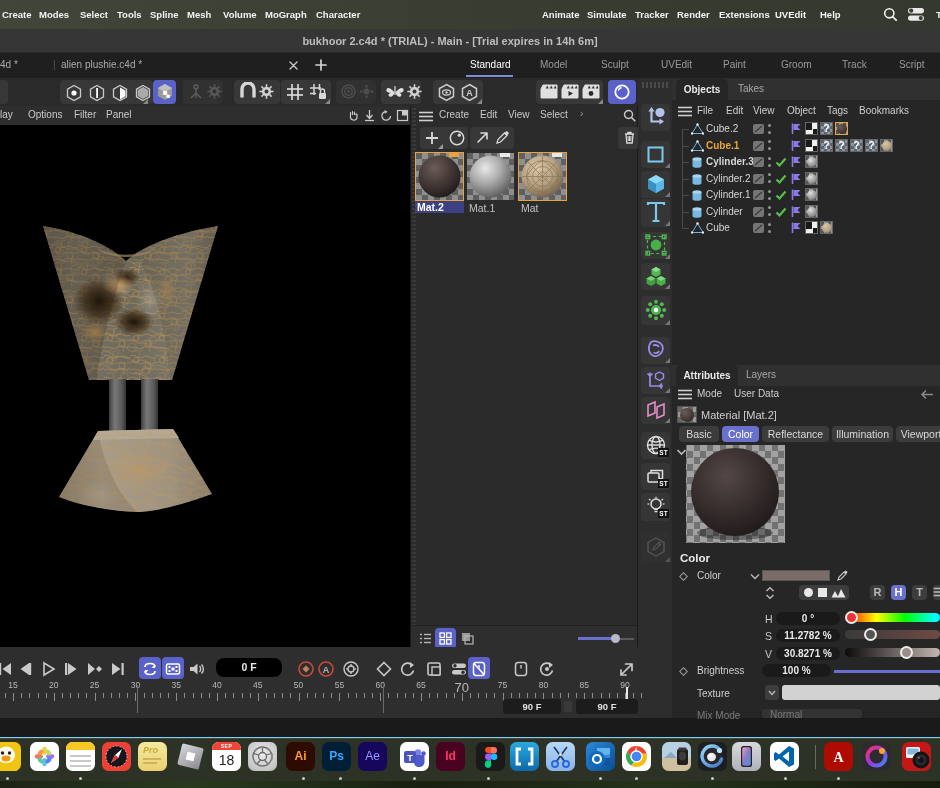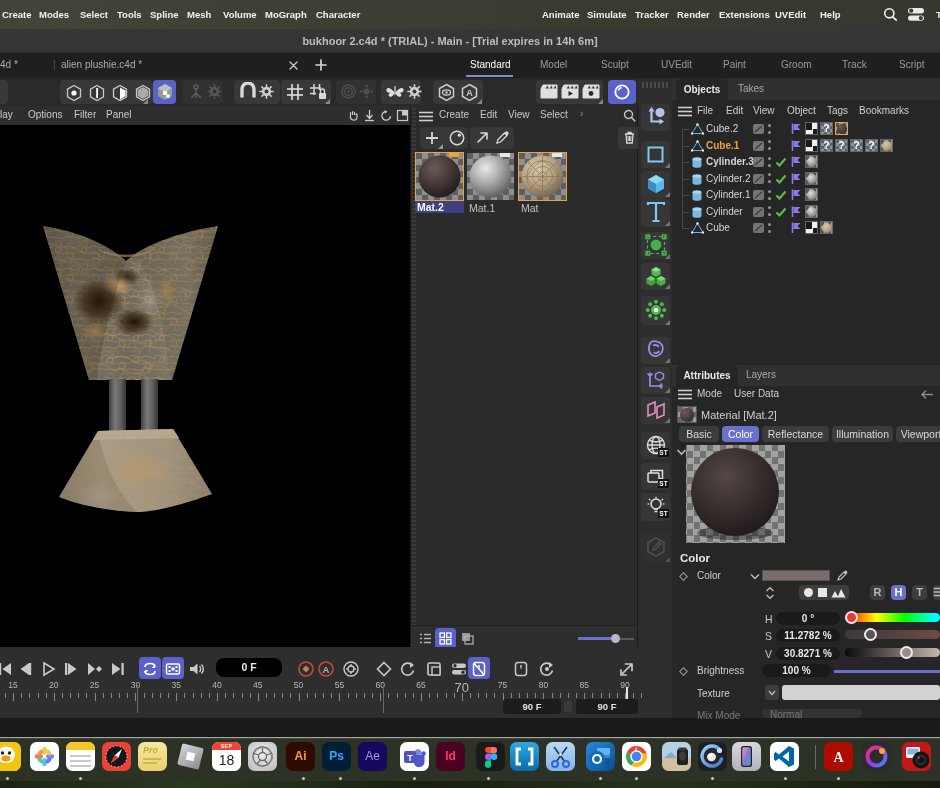--- a/index.html
+++ b/index.html
@@ -39,21 +39,21 @@
 .atab{position:absolute;height:16px;background:#3c3c3c;border-radius:4px;color:#d8d8d8;font-size:10.5px;text-align:center;line-height:16px;}
 .rht{position:absolute;top:220px;width:15px;height:15px;background:#3d3d3d;border-radius:4px;color:#b8b8b8;font-size:11px;font-weight:700;text-align:center;line-height:15px;}
 .hsv{position:absolute;font-size:10.5px;color:#c9c9c9;}
 .vbox{position:absolute;height:13px;background:#1a1a1a;border-radius:6.5px;color:#e8e8e8;font-size:10px;font-weight:700;text-align:center;line-height:13px;}
 .knob{position:absolute;width:13px;height:13px;border-radius:50%;border:2px solid #ededed;box-sizing:border-box;}
 
 #timeline{left:0;top:647px;width:638px;height:71px;background:#2e2e2e;}
 
 #statusbar{left:0;top:715px;width:940px;height:22px;background:#2a2a2a;color:#b4b4b4;font-size:9.5px;border-top:3px solid #1e1e1e;}
 
-#dockwrap{left:0;top:737px;width:940px;height:51px;background:#a3a3a3;}
+#dockwrap{left:0;top:737px;width:940px;height:51px;background:#7dd3fc;}
 #dockbg{position:absolute;left:0;top:1px;width:940px;height:43px;background:#2d3227;border-top:1px solid #41463a;}
 .dicon{position:absolute;top:5px;width:29px;height:29px;border-radius:6.5px;}
 .ddot{position:absolute;top:40px;width:3px;height:3px;border-radius:50%;background:#c9c9c9;}
 </style></head>
 <body>
 <div id="screen">
 
 <div class="abs" id="menubar">
 <span style="left:2px">Create</span>
       <span style="left:39px">Modes</span>

